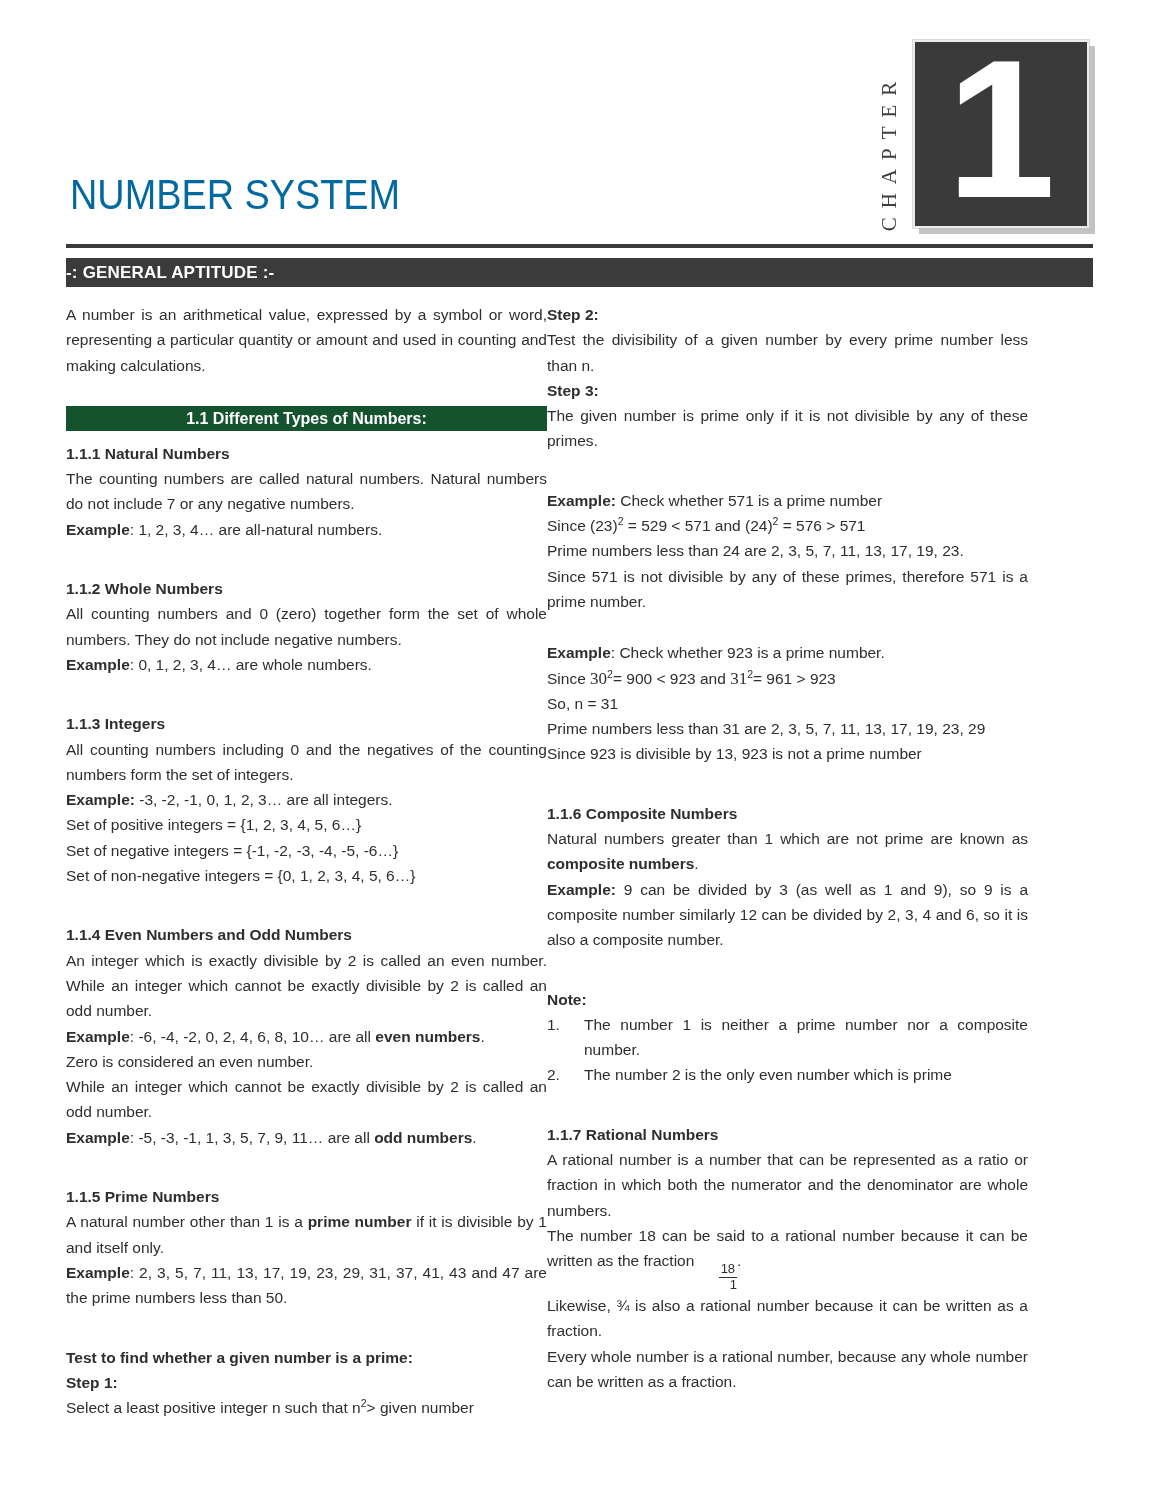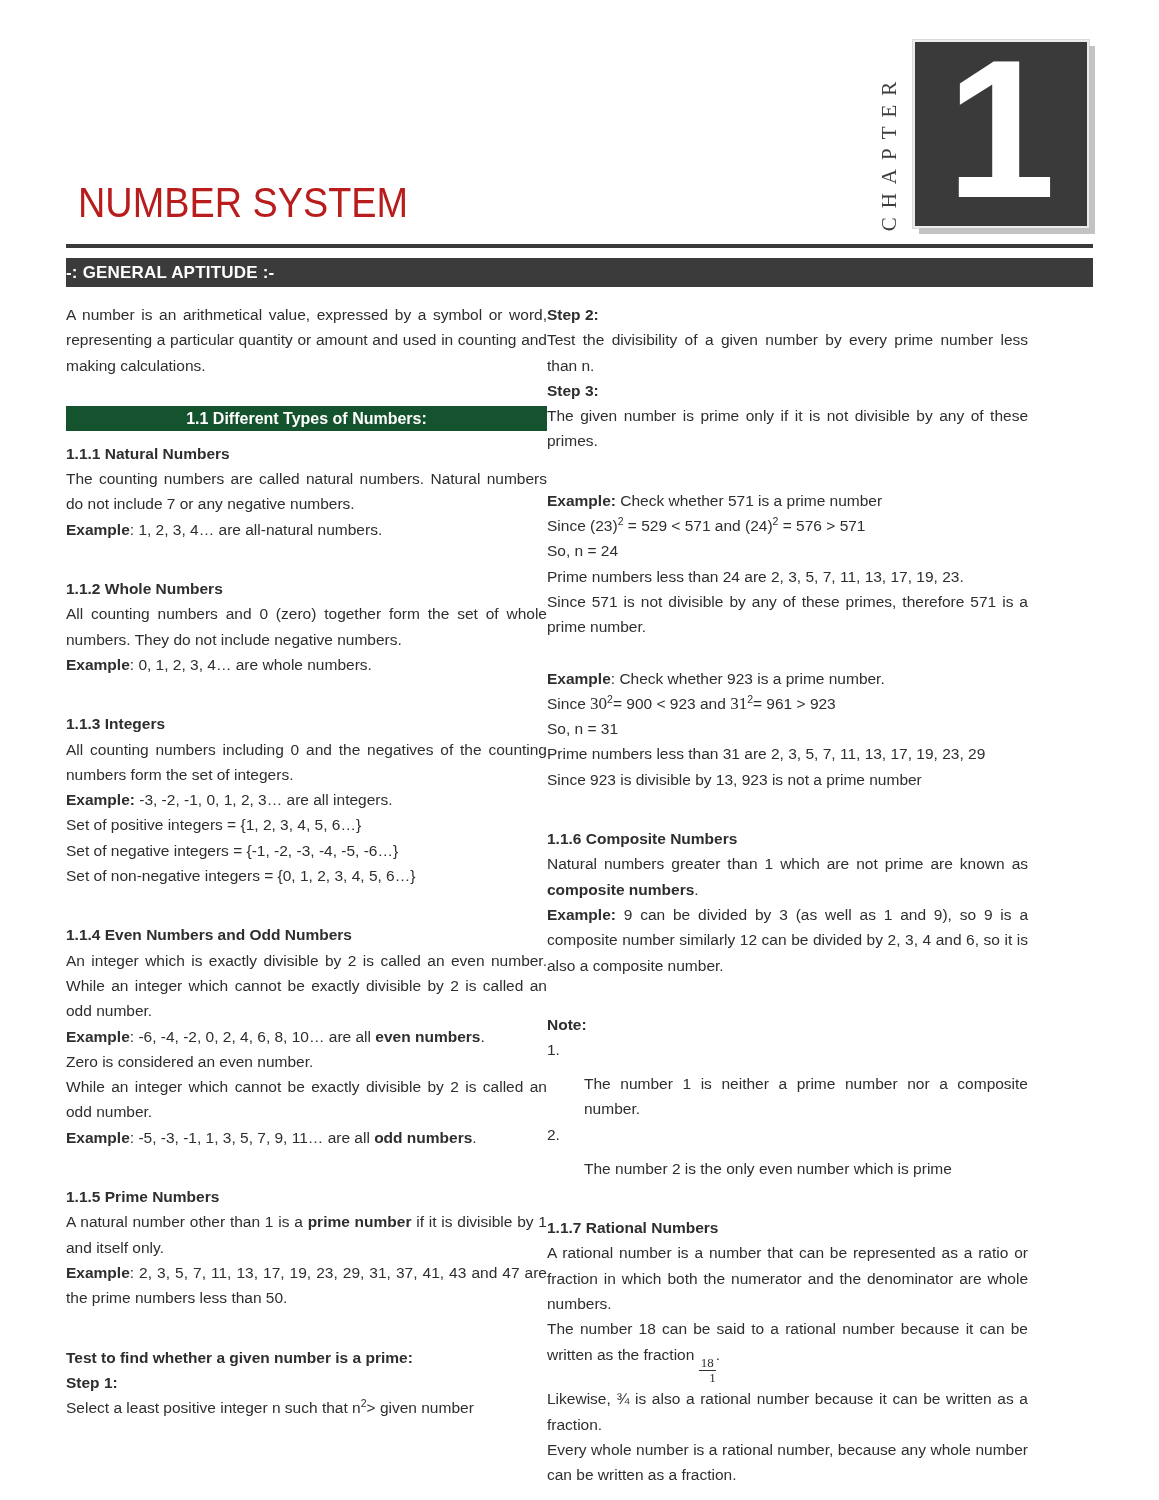--- a/index.html
+++ b/index.html
@@ -1,19 +1,19 @@
 <!DOCTYPE html>
 <html><head>
 <meta charset="utf-8">
 <style>
   html,body{margin:0;padding:0;background:#ffffff;}
   .page{position:relative;width:1159px;height:1500px;background:#ffffff;
         font-family:"Liberation Sans",sans-serif;color:#2e2e2e;overflow:hidden;}
   .header{position:relative;height:244px;margin:0 66px;}
-  .title{position:absolute;left:0;top:166px;margin:12px;font-size:43px;font-weight:400;color:#b91c1c;}
+  .title{position:absolute;left:0;top:166px;margin:4px;font-size:43px;font-weight:400;color:#0369a1;}
   .title-inner{display:inline-block;transform:scaleX(.88);transform-origin:left center;white-space:nowrap;}
   .chapter-word{position:absolute;top:139px;right:103px;width:200px;height:26px;
         transform:rotate(-90deg);font-family:"Liberation Serif",serif;font-size:21px;
         letter-spacing:9px;color:#3d3d3d;text-align:center;}
   .chapter-box{position:absolute;top:40px;right:4px;width:172px;height:184px;background:#3a3a3a;
         border:2px solid #ececec;box-shadow:6px 6px 0 #c3c3c3,0 0 0 1px #d9d9d9;
         display:flex;align-items:center;justify-content:center;}
   .chapter-num{font-size:196px;line-height:1;font-weight:bold;color:#ffffff;margin-top:-8px;}
   .rule{height:4px;background:#3a3a3a;margin:0 66px;}
   .banner{margin:10px 66px 0;height:29px;line-height:29px;background:#3b3b3b;color:#ffffff;
@@ -22,25 +22,25 @@
   .col{width:481px;flex:none;}
   .para{margin:0;font-size:15.5px;line-height:25.3px;text-align:justify;}
   .h{margin:0;font-size:15.5px;line-height:25.3px;font-weight:bold;}
   .mt-lg{margin-top:34px;}
   .mt-md{margin-top:26px;}
   .mt-sm{margin-top:10px;}
   .sub-banner{margin-top:28px;background:#14532d;color:#ffffff;font-weight:bold;
         font-size:16px;line-height:25px;padding:0 20px;text-align:center;}
   .note-item{display:flex;font-size:15.5px;line-height:25.3px;}
   .note-num{flex:none;width:37px;}
-  .note-text{flex:1;text-align:justify;margin-top:34px;}
+  .note-text{flex:1;text-align:justify;}
   sup.s{font-size:10.5px;vertical-align:super;line-height:0;}
   .math{font-family:"Liberation Serif",serif;font-size:17px;}
   .frac{display:inline-flex;flex-direction:column;align-items:flex-end;vertical-align:-7px;
-        font-family:Liberation Serif, serif;font-size:13px;line-height:1.15;}
+        font-family:Liberation Sans, sans-serif;font-size:13px;line-height:1.15;margin-left:20px;}
   .frac-num{border-bottom:1px solid #2e2e2e;padding:0 2px;}
   b{font-weight:bold;}
 </style>
 </head>
 <body>
 
 <div class="page">
 
   <header class="header">
     <h1 class="title"><span class="title-inner">NUMBER SYSTEM</span></h1>
@@ -95,21 +95,20 @@
     </section>
 
     <section class="col">
       <h4 class="h">Step 2:</h4>
       <p class="para">Test the divisibility of a given number by every prime number less than n.</p>
       <h4 class="h">Step 3:</h4>
       <p class="para">The given number is prime only if it is not divisible by any of these primes.</p>
 
       <p class="para mt-lg"><b>Example:</b><span> Check whether 571 is a prime number</span></p>
       <p class="para"><span>Since (23)</span><sup class="s">2</sup><span> = 529 &lt; 571 and (24)</span><sup class="s">2</sup><span> = 576 &gt; 571</span></p>
-      <p class="para">So, n = 24</p>
       <p class="para">Prime numbers less than 24 are 2, 3, 5, 7, 11, 13, 17, 19, 23.</p>
       <p class="para">Since 571 is not divisible by any of these primes, therefore 571 is a prime number.</p>
 
       <p class="para mt-md"><b>Example</b><span>: Check whether 923 is a prime number.</span></p>
       <p class="para"><span>Since </span><span class="math">30</span><sup class="s">2</sup><span>= 900 &lt; 923 and </span><span class="math">31</span><sup class="s">2</sup><span>= 961 &gt; 923</span></p>
       <p class="para">So, n = 31</p>
       <p class="para">Prime numbers less than 31 are 2, 3, 5, 7, 11, 13, 17, 19, 23, 29</p>
       <p class="para">Since 923 is divisible by 13, 923 is not a prime number</p>
 
       <h4 class="h mt-lg">1.1.6 Composite Numbers</h4>

